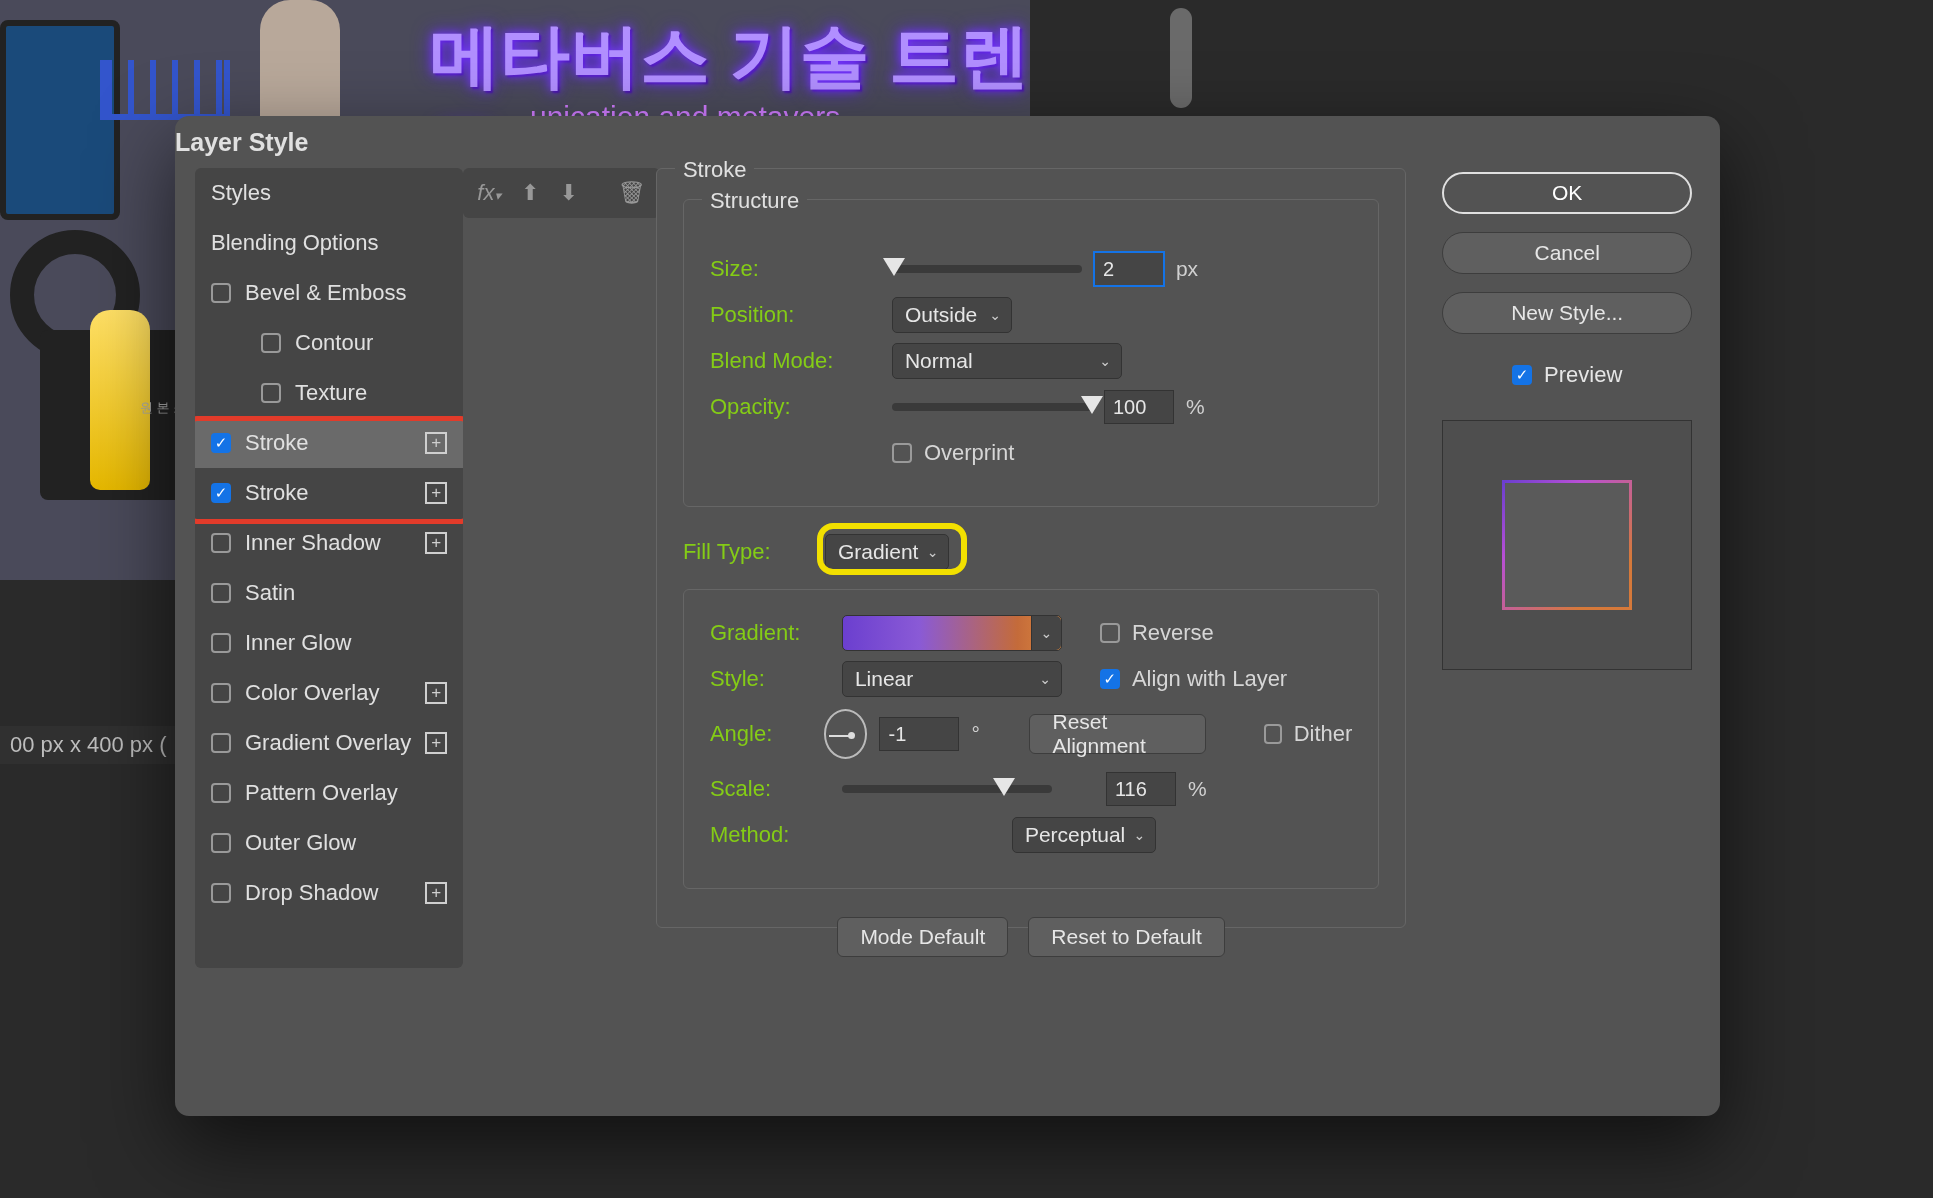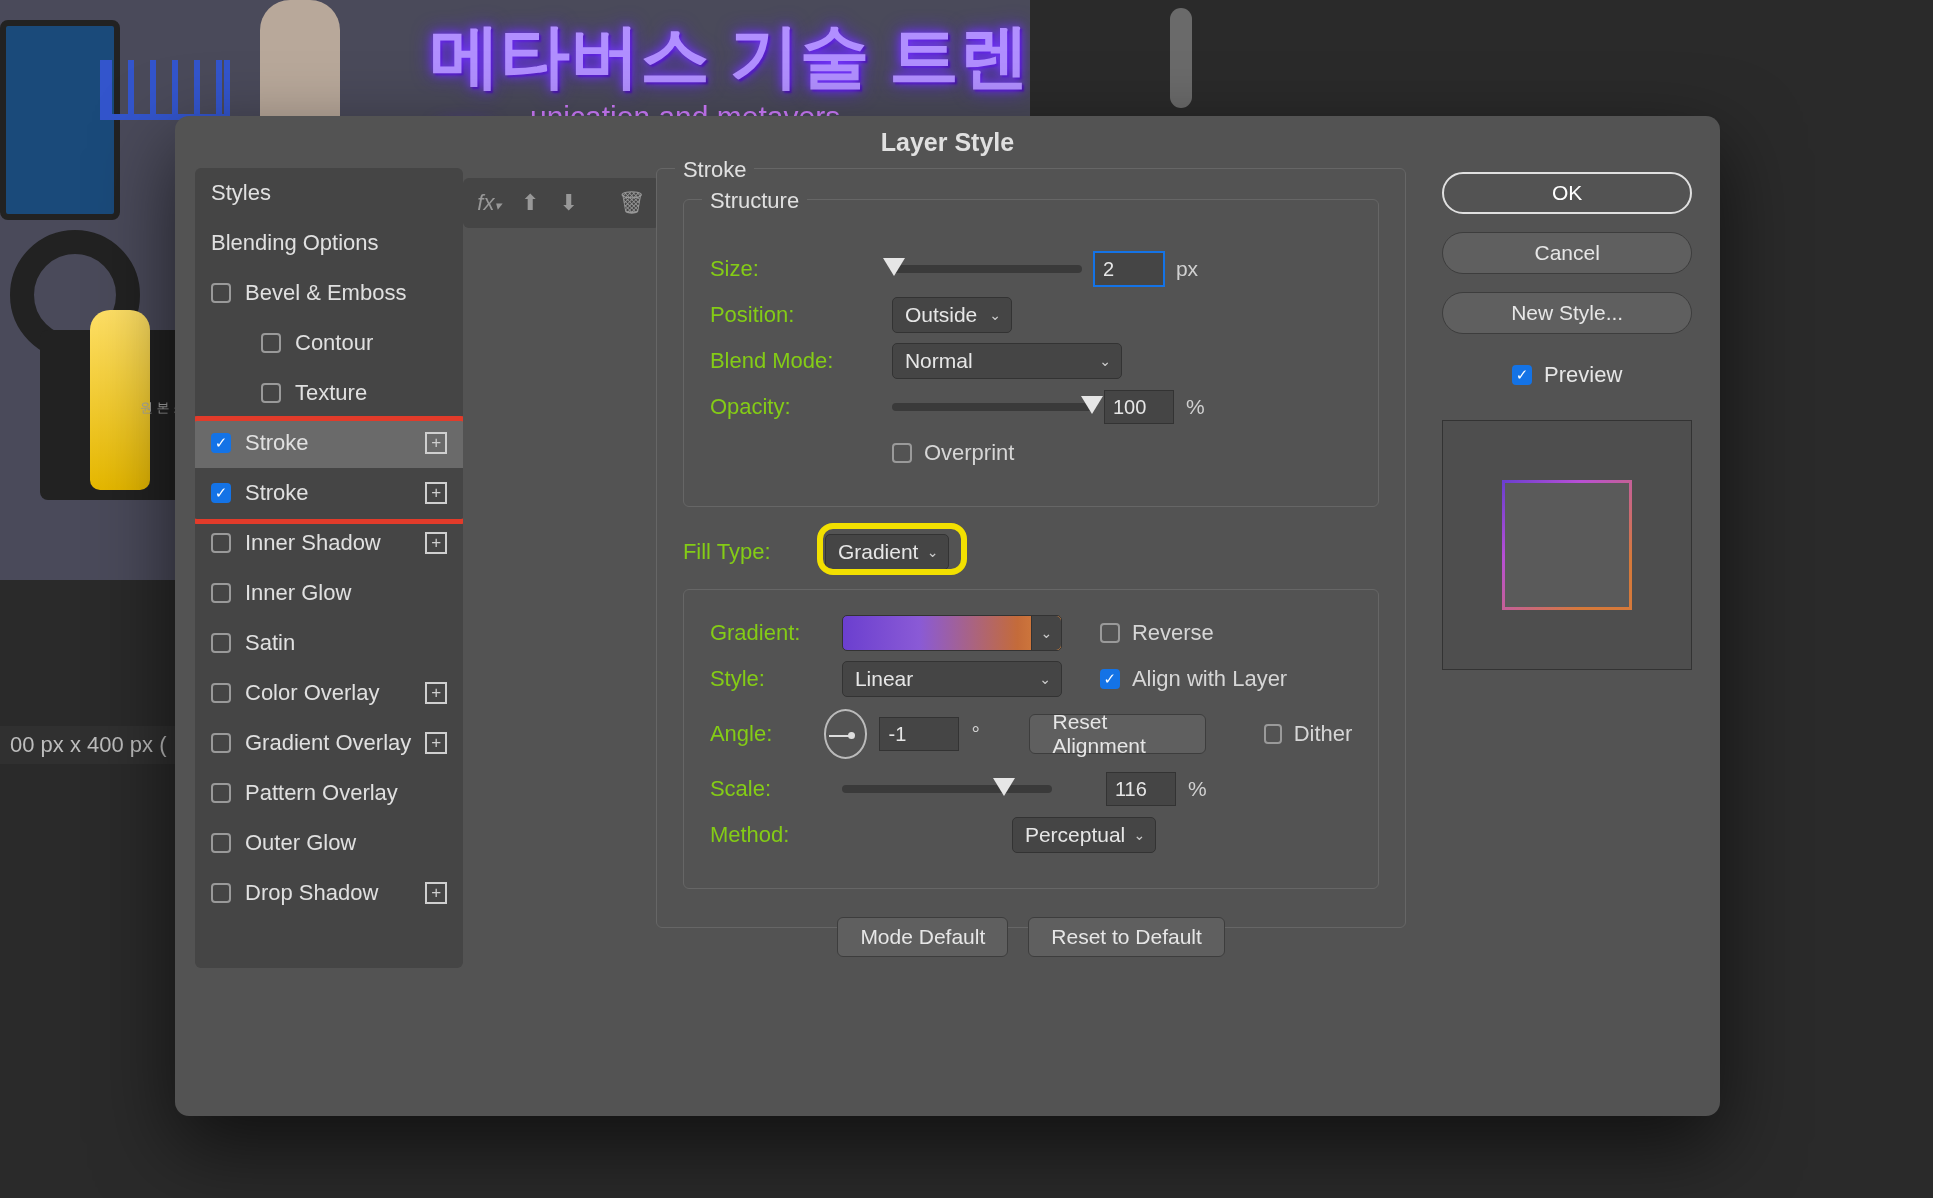--- a/index.html
+++ b/index.html
@@ -17,36 +17,36 @@
   .art .mag::after { content:''; position:absolute; width:28px; height:80px; background:#222; top:90px; left:90px; transform:rotate(-40deg);}
   .art .box { position:absolute; top:330px; left:40px; width:150px; height:170px; background:#222; border-radius:8px;}
   .art .gold { position:absolute; top:310px; left:90px; width:60px; height:180px; background:linear-gradient(#ffe066,#e6b800); border-radius:20px 20px 10px 10px;}
   .art .kor { position:absolute; top:400px; left:140px; font-size:13px; color:#aaa; line-height:1.3; writing-mode: horizontal-tb;}
   .art .monitor { position:absolute; top:20px; left:0; width:120px; height:200px; background:#1a4a7a; border:6px solid #222; border-radius:8px;}
   .scrollbar { position:absolute; left:1170px; top:8px; width:22px; height:100px; background:#6a6a6a; border-radius:11px;}
   .status { position:absolute; left:0; top:726px; font-size:22px; color:#bdbdbd; background:#303030; padding:6px 10px; }
 
   
   .dialog { position:absolute; left:175px; top:116px; width:1545px; height:1000px; background:#535353; border-radius:14px; box-shadow:0 30px 80px rgba(0,0,0,.6);}
-  .titlebar { height:52px; text-align:center; line-height:52px; font-size:25px; font-weight:600; color:#e0e0e0;}
+  .titlebar { height:52px; line-height:52px; font-size:25px; font-weight:600; color:#e0e0e0;}
   .dlg-body { display:flex; height:calc(100% - 52px); padding:0 20px 20px 20px; gap:28px;}
 
   
   .styles-col { width:440px; display:flex; flex-direction:row;}
   .styles-list { background:#454545; border-radius:6px; flex:0 0 auto; height:800px; overflow:hidden;}
   .style-row { height:50px; display:flex; align-items:center; padding:0 16px; font-size:22px; color:#e0e0e0; gap:14px; position:relative;}
   .style-row.header { font-weight:500;}
   .style-row.selected { background:#6a6a6a;}
   .style-row .cb { width:20px; height:20px; border:2px solid #9a9a9a; border-radius:4px; display:inline-flex; align-items:center; justify-content:center;}
   .style-row .cb.checked { background:#1473e6; border-color:#1473e6;}
   .style-row .cb.checked::after { content:'✓'; color:#fff; font-size:15px;}
   .style-row .indent { width:36px;}
   .plus-box { margin-left:auto; width:22px; height:22px; border:2px solid #cfcfcf; display:flex; align-items:center; justify-content:center; font-size:17px; color:#cfcfcf;}
   .highlight-red { position:absolute; border:5px solid #e23b2a; border-radius:10px; left:-8px; right:-8px; pointer-events:none;}
-  .styles-footer { height:50px; display:flex; align-items:center; padding:0 14px; gap:20px; color:#989898; background:#454545; border-radius:6px; margin-top:10px;}
+  .styles-footer { height:50px; display:flex; align-items:center; padding:0 14px; gap:20px; color:#989898; background:#454545; border-radius:6px; }
   .styles-footer .icon { font-size:22px;}
   .styles-footer .spacer { flex:1;}
 
   
   .center-col { flex:1; }
   .groupbox { border:1px solid #666; border-radius:6px; padding:20px 26px 26px 26px; margin-bottom:0; position:relative; background:#535353;}
   .groupbox.outer { height:760px;}
   .group-title { position:relative; top:-32px; left:-8px; background:#535353; padding:0 8px; display:inline-block; font-size:22px; color:#e0e0e0;}
   .groupbox.inner { margin-top:-16px; padding-bottom:30px;}
   .form-row { display:flex; align-items:center; height:46px; gap:12px; font-size:22px;}
@@ -143,25 +143,25 @@
             <span>Stroke</span>
             <span class="plus-box">+</span>
           </div>
         <div class="style-row">
             <span class="cb"></span>
             <span>Inner Shadow</span>
             <span class="plus-box">+</span>
           </div>
         <div class="style-row">
             <span class="cb"></span>
+            <span>Satin</span>
+          </div>
+        <div class="style-row">
+            <span class="cb"></span>
             <span>Inner Glow</span>
-          </div>
-        <div class="style-row">
-            <span class="cb"></span>
-            <span>Satin</span>
           </div>
         <div class="style-row">
             <span class="cb"></span>
             <span>Color Overlay</span>
             <span class="plus-box">+</span>
           </div>
         <div class="style-row">
             <span class="cb"></span>
             <span>Gradient Overlay</span>
             <span class="plus-box">+</span>

